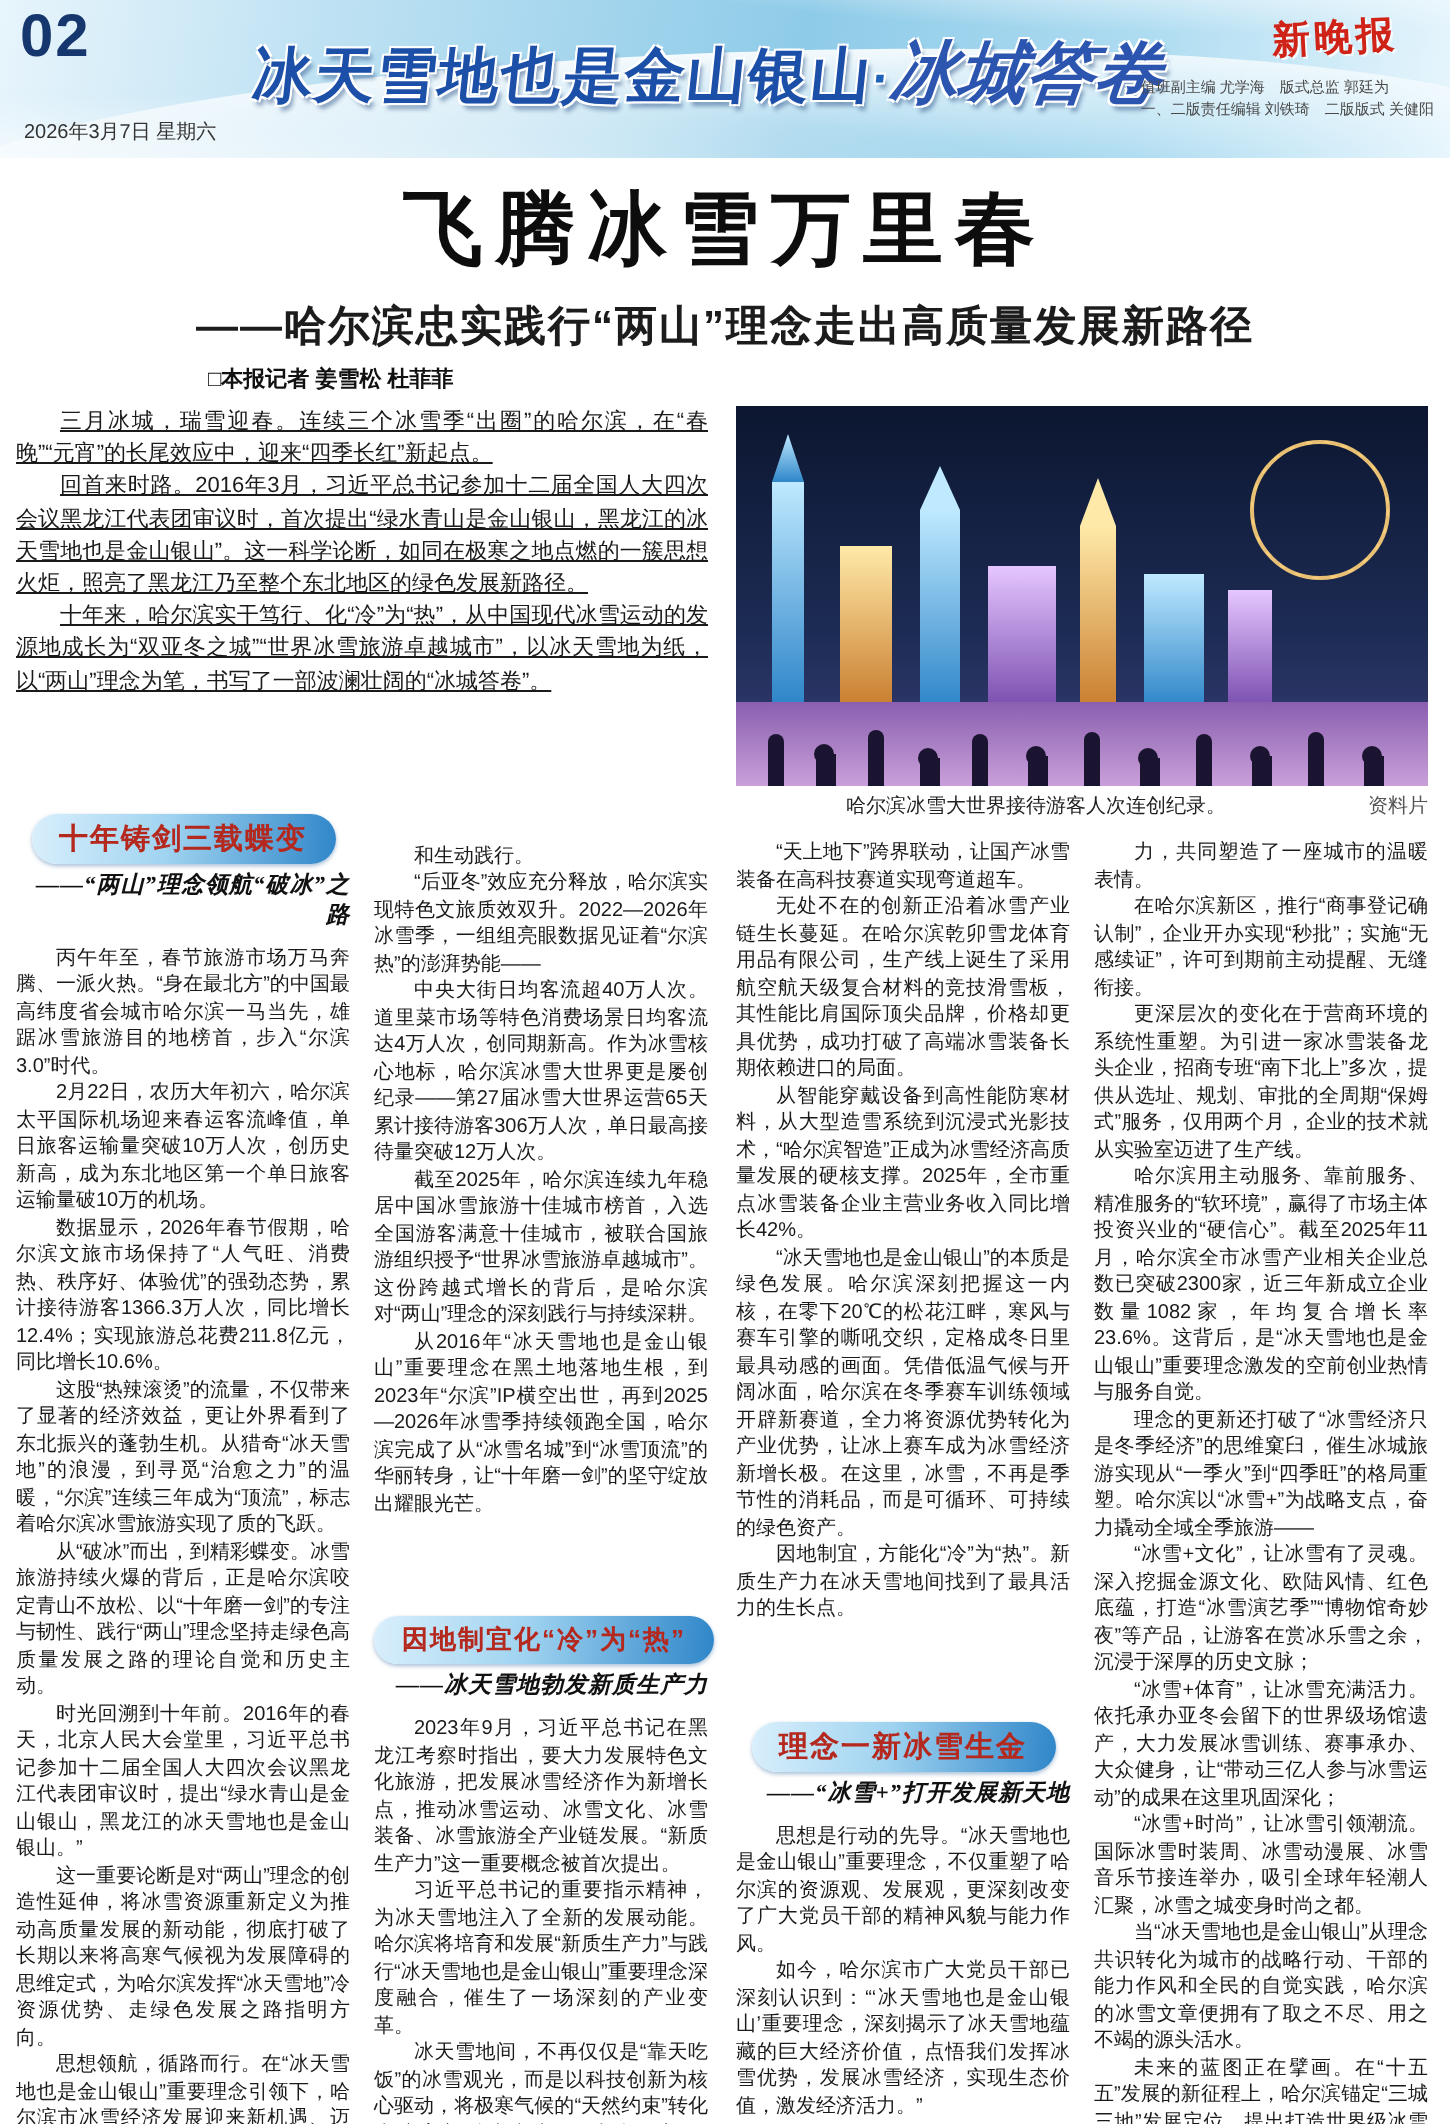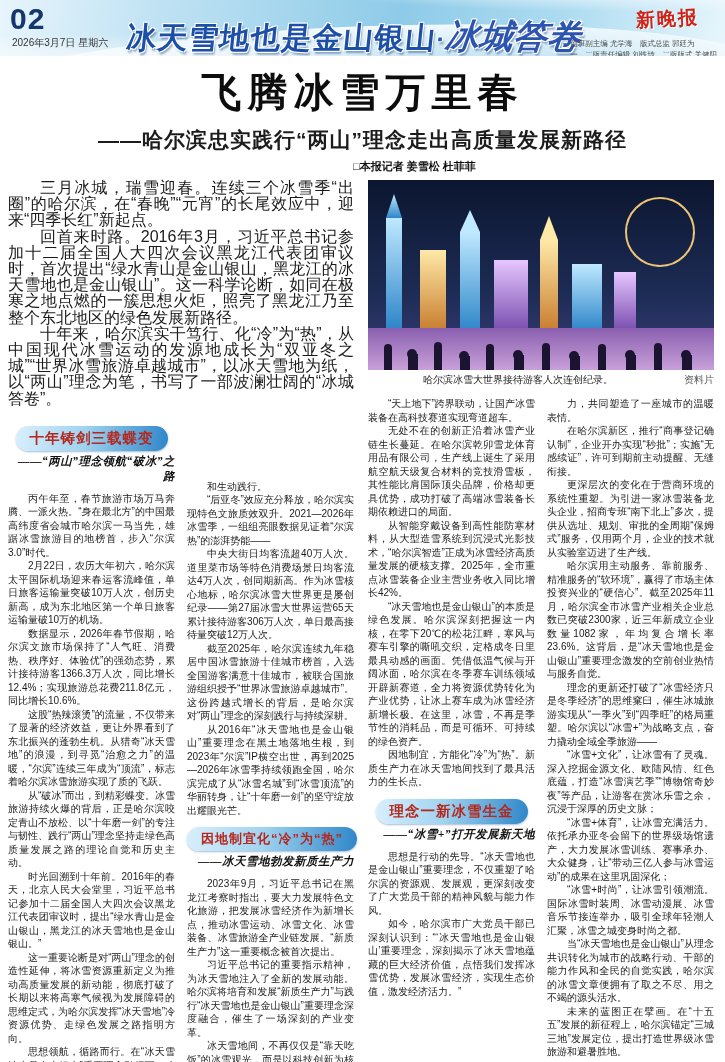--- a/index.html
+++ b/index.html
@@ -3,21 +3,21 @@
 <meta charset="utf-8">
 <style>
   html,body{margin:0;padding:0;background:#ffffff;}
   .page{
     position:relative;width:725px;height:1062px;margin:0 auto;
     background:#ffffff;overflow:hidden;
     font-family:"Liberation Sans",sans-serif;color:#1a1a1a;
   }
   
   .masthead-bar{
-    position:relative;height:56px;
+    position:relative;height:79px;
     background:
       radial-gradient(120% 180% at 85% -60%, rgba(255,255,255,.85) 20%, rgba(255,255,255,0) 45%),
       radial-gradient(140% 200% at 15% 160%, rgba(255,255,255,.7) 25%, rgba(255,255,255,0) 50%),
       linear-gradient(100deg,#e8f5fc 0%,#bfe2f3 22%,#8ecbe8 55%,#aedcf1 78%,#e8f6fd 100%);
     overflow:hidden;
   }
   .masthead-bar:before{
     content:"";position:absolute;left:-40px;top:26px;width:820px;height:60px;
     background:linear-gradient(180deg,rgba(255,255,255,.9),rgba(255,255,255,0));
     border-radius:50% 50% 0 0/100% 100% 0 0;
@@ -54,42 +54,42 @@
   
   .headline-wrap{text-align:center;padding-top:4px;}
   .headline{
     margin:0;font-size:40px;line-height:64px;font-weight:900;color:#0d0d0d;
     letter-spacing:6px;
   }
   .subheadline{
     margin:2px 0 0 0;font-size:21px;font-weight:600;color:#1c1c1c;letter-spacing:1px;
   }
   .byline{
-    margin:5px 0 6px 104px;font-size:11px;font-weight:bold;color:#111;text-align:center;
+    margin:5px 0 6px 104px;font-size:11px;font-weight:bold;color:#111;text-align:left;
   }
   
   .content{display:flex;gap:14px;padding:0 8px;}
   .half{width:346px;flex:0 0 346px;}
   .intro{margin-bottom:9px;}
   .intro p{
-    margin:0;font-size:16px;line-height:16.2px;text-indent:2em;text-align:justify;
+    margin:0;font-size:11px;line-height:16.2px;text-indent:2em;text-align:justify;text-decoration:underline;
   }
   .two-cols{display:flex;gap:12px;}
   .col{width:167px;flex:0 0 167px;}
   .col p{
     margin:0;font-size:10px;line-height:13.5px;text-indent:2em;text-align:justify;
   }
   .col2-offset{margin-top:64px;}
   
   .sec-head{text-align:center;margin:10px 0 3px 0;}
   .sec-pill{
     display:inline-block;padding:3px 14px;border-radius:999px;
     background:linear-gradient(95deg,#d9effc 0%,#9fd3f0 45%,#2f86c9 100%);
     box-shadow:0 1px 2px rgba(30,90,150,.4);
-    font-size:14.5px;font-weight:900;color:#b5281e;letter-spacing:1px;white-space:nowrap;
+    font-size:14.5px;font-weight:900;color:#b5281e;letter-spacing:1px;white-space:nowrap;margin-top:39px;
   }
   .sec-sub{
     text-align:right;font-family:"Liberation Serif",serif;font-style:italic;
     font-weight:bold;font-size:11.5px;color:#111;margin:3px 0 8px 0;letter-spacing:.5px;
   }
   
   .photo-box{position:relative;width:346px;height:190px;overflow:hidden;background:#101a33;}
   .photo-box svg{display:block;}
   .caption-row{
     position:relative;height:18px;margin:3px 0 6px 0;font-size:10px;color:#222;
@@ -142,21 +142,21 @@
               <p>这股“热辣滚烫”的流量，不仅带来了显著的经济效益，更让外界看到了东北振兴的蓬勃生机。从猎奇“冰天雪地”的浪漫，到寻觅“治愈之力”的温暖，“尔滨”连续三年成为“顶流”，标志着哈尔滨冰雪旅游实现了质的飞跃。</p>
               <p>从“破冰”而出，到精彩蝶变。冰雪旅游持续火爆的背后，正是哈尔滨咬定青山不放松、以“十年磨一剑”的专注与韧性、践行“两山”理念坚持走绿色高质量发展之路的理论自觉和历史主动。</p>
               <p>时光回溯到十年前。2016年的春天，北京人民大会堂里，习近平总书记参加十二届全国人大四次会议黑龙江代表团审议时，提出“绿水青山是金山银山，黑龙江的冰天雪地也是金山银山。”</p>
               <p>这一重要论断是对“两山”理念的创造性延伸，将冰雪资源重新定义为推动高质量发展的新动能，彻底打破了长期以来将高寒气候视为发展障碍的思维定式，为哈尔滨发挥“冰天雪地”冷资源优势、走绿色发展之路指明方向。</p>
               <p>思想领航，循路而行。在“冰天雪地也是金山银山”重要理念引领下，哈尔滨市冰雪经济发展迎来新机遇、迈向新阶段，产业化进程加速推进，冰雪大世界等文旅地标知名度越来越高，冰雪旅游成为冬季经济的重要支撑。</p>
             </div>
         </div>
         <div class="col col2-offset">
           <div>
               <p>和生动践行。</p>
-              <p>“后亚冬”效应充分释放，哈尔滨实现特色文旅质效双升。2021—2026年冰雪季，一组组亮眼数据见证着“尔滨热”的澎湃势能——</p>
+              <p>“后亚冬”效应充分释放，哈尔滨实现特色文旅质效双升。2022—2026年冰雪季，一组组亮眼数据见证着“尔滨热”的澎湃势能——</p>
               <p>中央大街日均客流超40万人次。道里菜市场等特色消费场景日均客流达4万人次，创同期新高。作为冰雪核心地标，哈尔滨冰雪大世界更是屡创纪录——第27届冰雪大世界运营65天累计接待游客306万人次，单日最高接待量突破12万人次。</p>
               <p>截至2025年，哈尔滨连续九年稳居中国冰雪旅游十佳城市榜首，入选全国游客满意十佳城市，被联合国旅游组织授予“世界冰雪旅游卓越城市”。这份跨越式增长的背后，是哈尔滨对“两山”理念的深刻践行与持续深耕。</p>
               <p>从2016年“冰天雪地也是金山银山”重要理念在黑土地落地生根，到2023年“尔滨”IP横空出世，再到2025—2026年冰雪季持续领跑全国，哈尔滨完成了从“冰雪名城”到“冰雪顶流”的华丽转身，让“十年磨一剑”的坚守绽放出耀眼光芒。</p>
             </div>
           <div class="sec-head">
             <span class="sec-pill" style="font-size:13px;">因地制宜化“冷”为“热”</span>
           </div>
           <div class="sec-sub">——冰天雪地勃发新质生产力</div>
           <div>
               <p>2023年9月，习近平总书记在黑龙江考察时指出，要大力发展特色文化旅游，把发展冰雪经济作为新增长点，推动冰雪运动、冰雪文化、冰雪装备、冰雪旅游全产业链发展。“新质生产力”这一重要概念被首次提出。</p>

